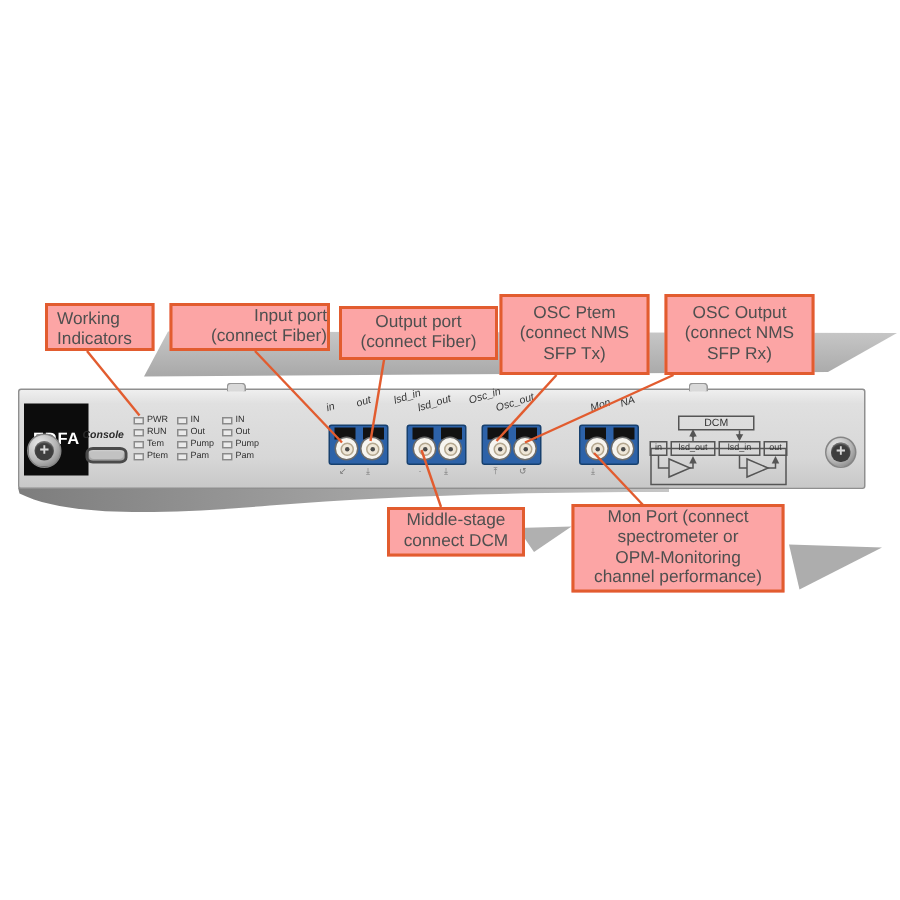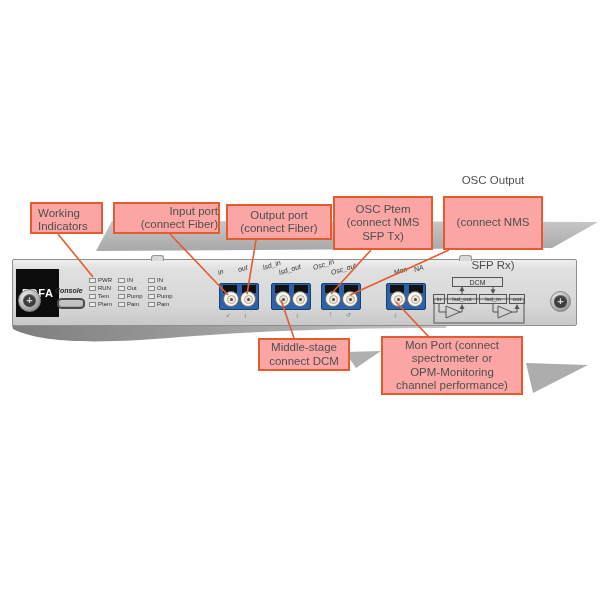--- a/index.html
+++ b/index.html
@@ -251,21 +251,21 @@
   </div>
   <div class="callout" style="left:226px;top:204px;width:106px;height:36px;">
     <span>Output port</span>
     <span>(connect Fiber)</span>
   </div>
   <div class="callout" style="left:333px;top:196px;width:100px;height:54px;">
     <span>OSC Ptem</span>
     <span>(connect NMS</span>
     <span>SFP Tx)</span>
   </div>
-  <div class="callout" style="left:443px;top:196px;width:100px;height:54px;gap:29px;">
+  <div class="callout" style="left:443px;top:196px;width:100px;height:54px;">
     <span>OSC Output</span>
     <span>(connect NMS</span>
     <span>SFP Rx)</span>
   </div>
   <div class="callout" style="left:258px;top:338px;width:92px;height:33px;">
     <span>Middle-stage</span>
     <span>connect DCM</span>
   </div>
   <div class="callout" style="left:381px;top:336px;width:142px;height:59px;">
     <span>Mon Port (connect</span>

